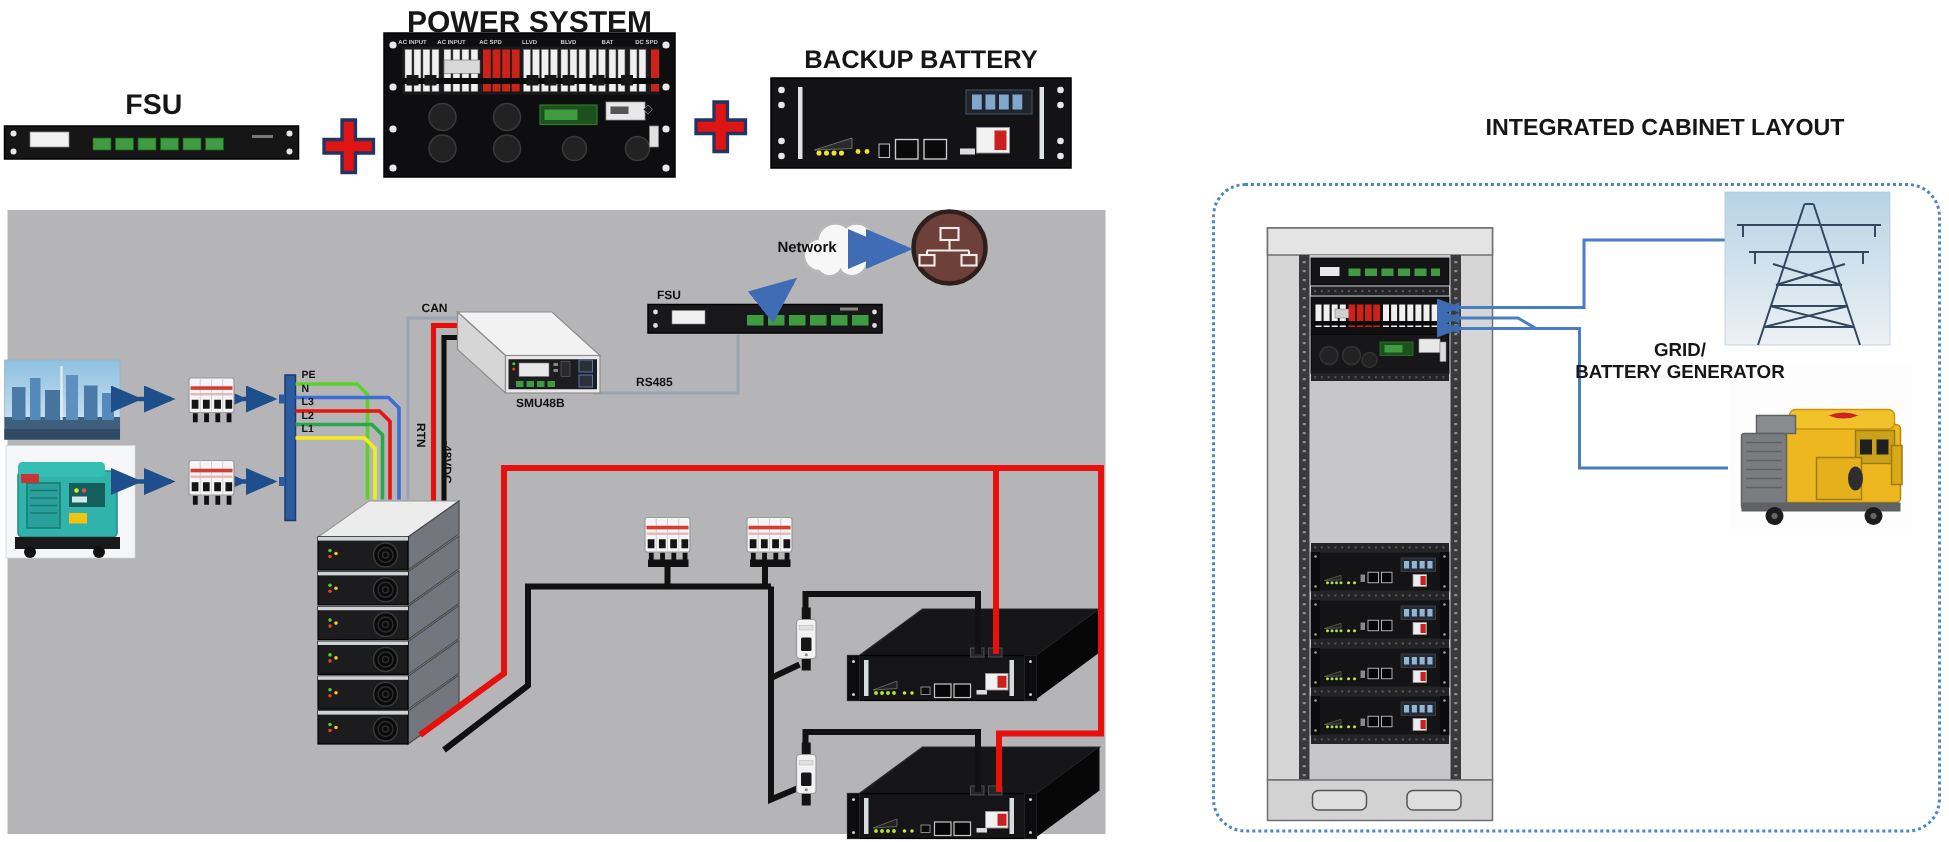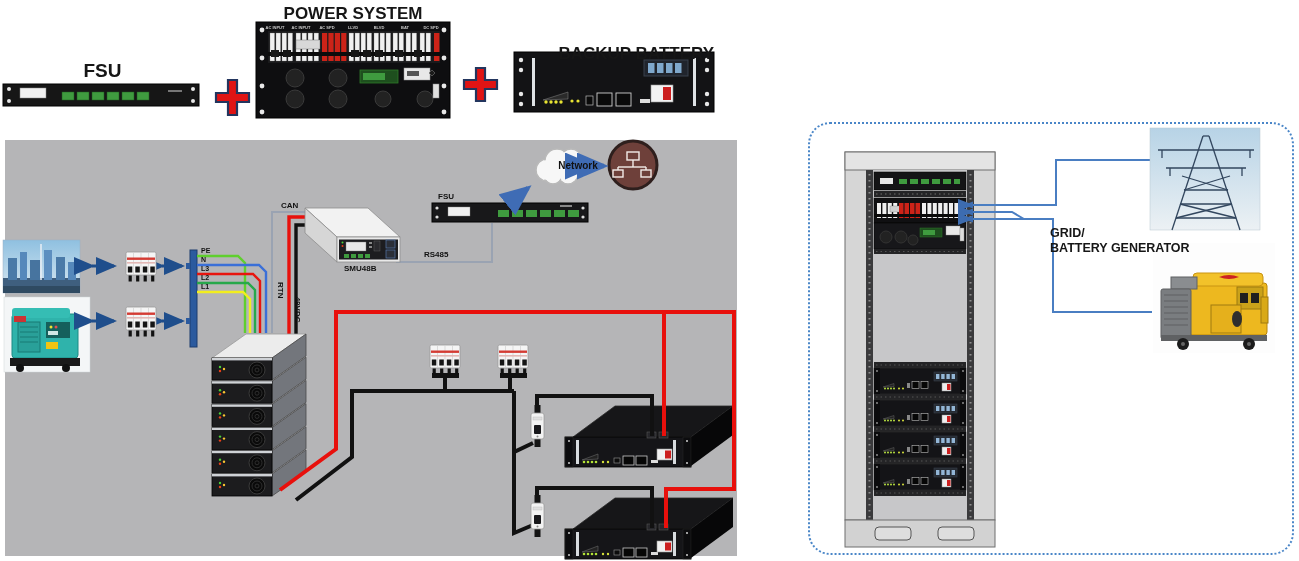--- a/index.html
+++ b/index.html
@@ -6,21 +6,21 @@
   #canvas{position:relative;width:1299px;height:561px;background:#fff;overflow:hidden;}
   .lbl{position:absolute;color:#111;white-space:nowrap;}
   .title{font-weight:bold;color:#161616;text-align:center;}
   .small-lbl{font-size:8px;font-weight:bold;}
   .vert{writing-mode:vertical-rl;}
   #gray-panel{position:absolute;left:5px;top:140px;width:732px;height:416px;background:#b5b5b7;}
   #dashed-box{position:absolute;left:808px;top:122px;width:482px;height:429px;border:2px dotted #4a86c8;border-radius:22px;}
   #diagram-svg{position:absolute;left:0;top:0;}
   .ps-sections{position:absolute;left:262px;top:25px;width:182px;display:flex;}
   .ps-sections span{flex:1;text-align:center;font-size:4px;color:#c8c8c8;font-weight:bold;overflow:hidden;}
-  .grid-label{font-size:12.5px;font-weight:bold;line-height:1.2;color:#161616;}
+  .grid-label{font-size:12.5px;font-weight:bold;text-align:center;line-height:1.2;color:#161616;}
 </style>
 </head>
 <body>
 
 <div id="canvas">
 
   <div id="gray-panel"></div>
 
   <div id="dashed-box"></div>
 
@@ -566,43 +566,44 @@
         <rect x="8" y="92" width="106" height="6" fill="#5f6163"></rect>
         <circle cx="30" cy="101" r="6" fill="#1c1c1c"></circle>
           <circle cx="30" cy="101" r="2" fill="#666"></circle>
         <circle cx="96" cy="101" r="6" fill="#1c1c1c"></circle>
           <circle cx="96" cy="101" r="2" fill="#666"></circle>
       </g>
     </g>
   </svg>
 
   <span class="lbl title" style="left:55px;top:60px;width:95px;font-size:19px;">FSU</span>
-  <span class="lbl title" style="left:256px;top:4px;width:194px;font-size:17px;">POWER SYSTEM</span>
+  <span class="lbl title" style="left:256px;top:4px;width:194px;font-size:20px;">POWER SYSTEM</span>
   <div class="ps-sections">
       <span>AC INPUT</span>
       <span>AC INPUT</span>
       <span>AC SPD</span>
       <span>LLVD</span>
       <span>BLVD</span>
       <span>BAT</span>
       <span>DC SPD</span>
     </div>
-  <span class="lbl title" style="left:514px;top:44px;width:200px;font-size:17px;text-align:right;">BACKUP BATTERY</span>
-
-  <span class="lbl" style="left:556px;top:160px;width:44px;text-align:center;font-size:10px;font-weight:bold;">Network</span>
+  <span class="lbl title" style="left:514px;top:30px;width:200px;font-size:17px;">BACKUP BATTERY</span>
+
+  <span class="lbl" style="left:516px;top:160px;width:44px;text-align:center;font-size:10px;font-weight:bold;">Network</span>
   <span class="lbl small-lbl" style="left:438px;top:192px;">FSU</span>
   <span class="lbl small-lbl" style="left:281px;top:201px;">CAN</span>
   <span class="lbl small-lbl" style="left:424px;top:250px;">RS485</span>
   <span class="lbl small-lbl" style="left:344px;top:264px;">SMU48B</span>
   <span class="lbl small-lbl vert" style="left:276px;top:282px;">RTN</span>
   <span class="lbl small-lbl vert" style="left:293px;top:294px;">-48VDC</span>
 
   <span class="lbl" style="left:201px;top:247px;font-size:7px;font-weight:bold;">PE</span>
   <span class="lbl" style="left:201px;top:256px;font-size:7px;font-weight:bold;">N</span>
   <span class="lbl" style="left:201px;top:265px;font-size:7px;font-weight:bold;">L3</span>
   <span class="lbl" style="left:201px;top:274px;font-size:7px;font-weight:bold;">L2</span>
   <span class="lbl" style="left:201px;top:283px;font-size:7px;font-weight:bold;">L1</span>
 
+  <span class="lbl title" style="left:945px;top:77px;width:330px;font-size:15.5px;">INTEGRATED CABINET LAYOUT</span>
   <div class="lbl grid-label" style="left:1050px;top:226px;width:140px;">
     <div>GRID/</div>
     <div>BATTERY GENERATOR</div>
   </div>
 </div>
 
 </body></html>

